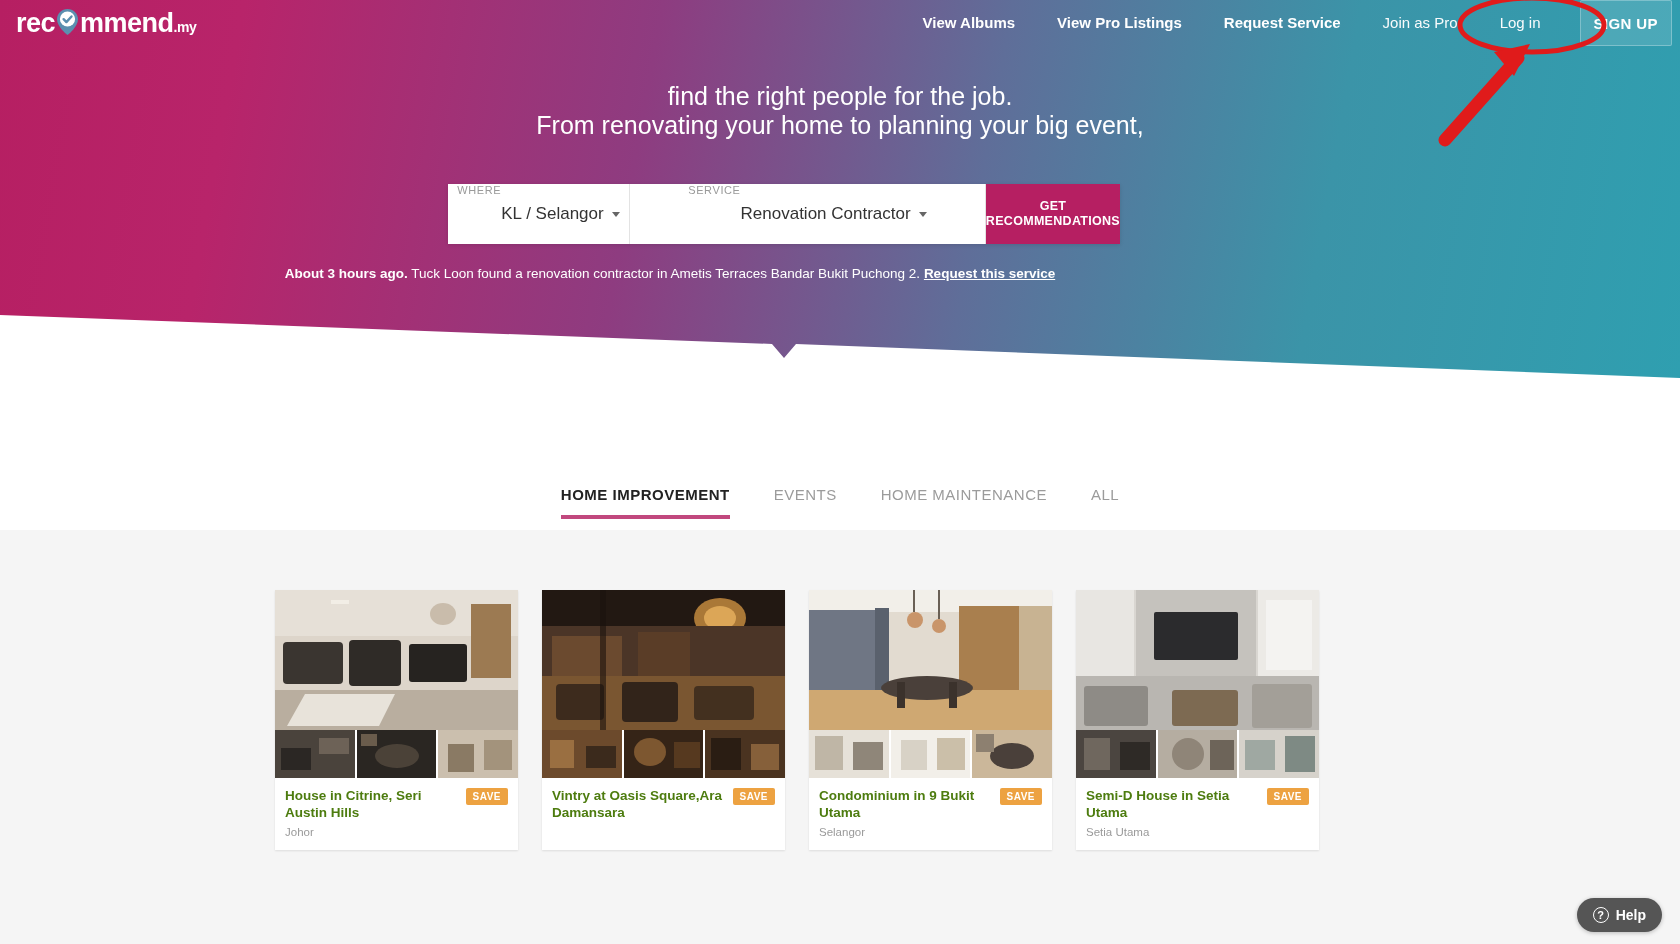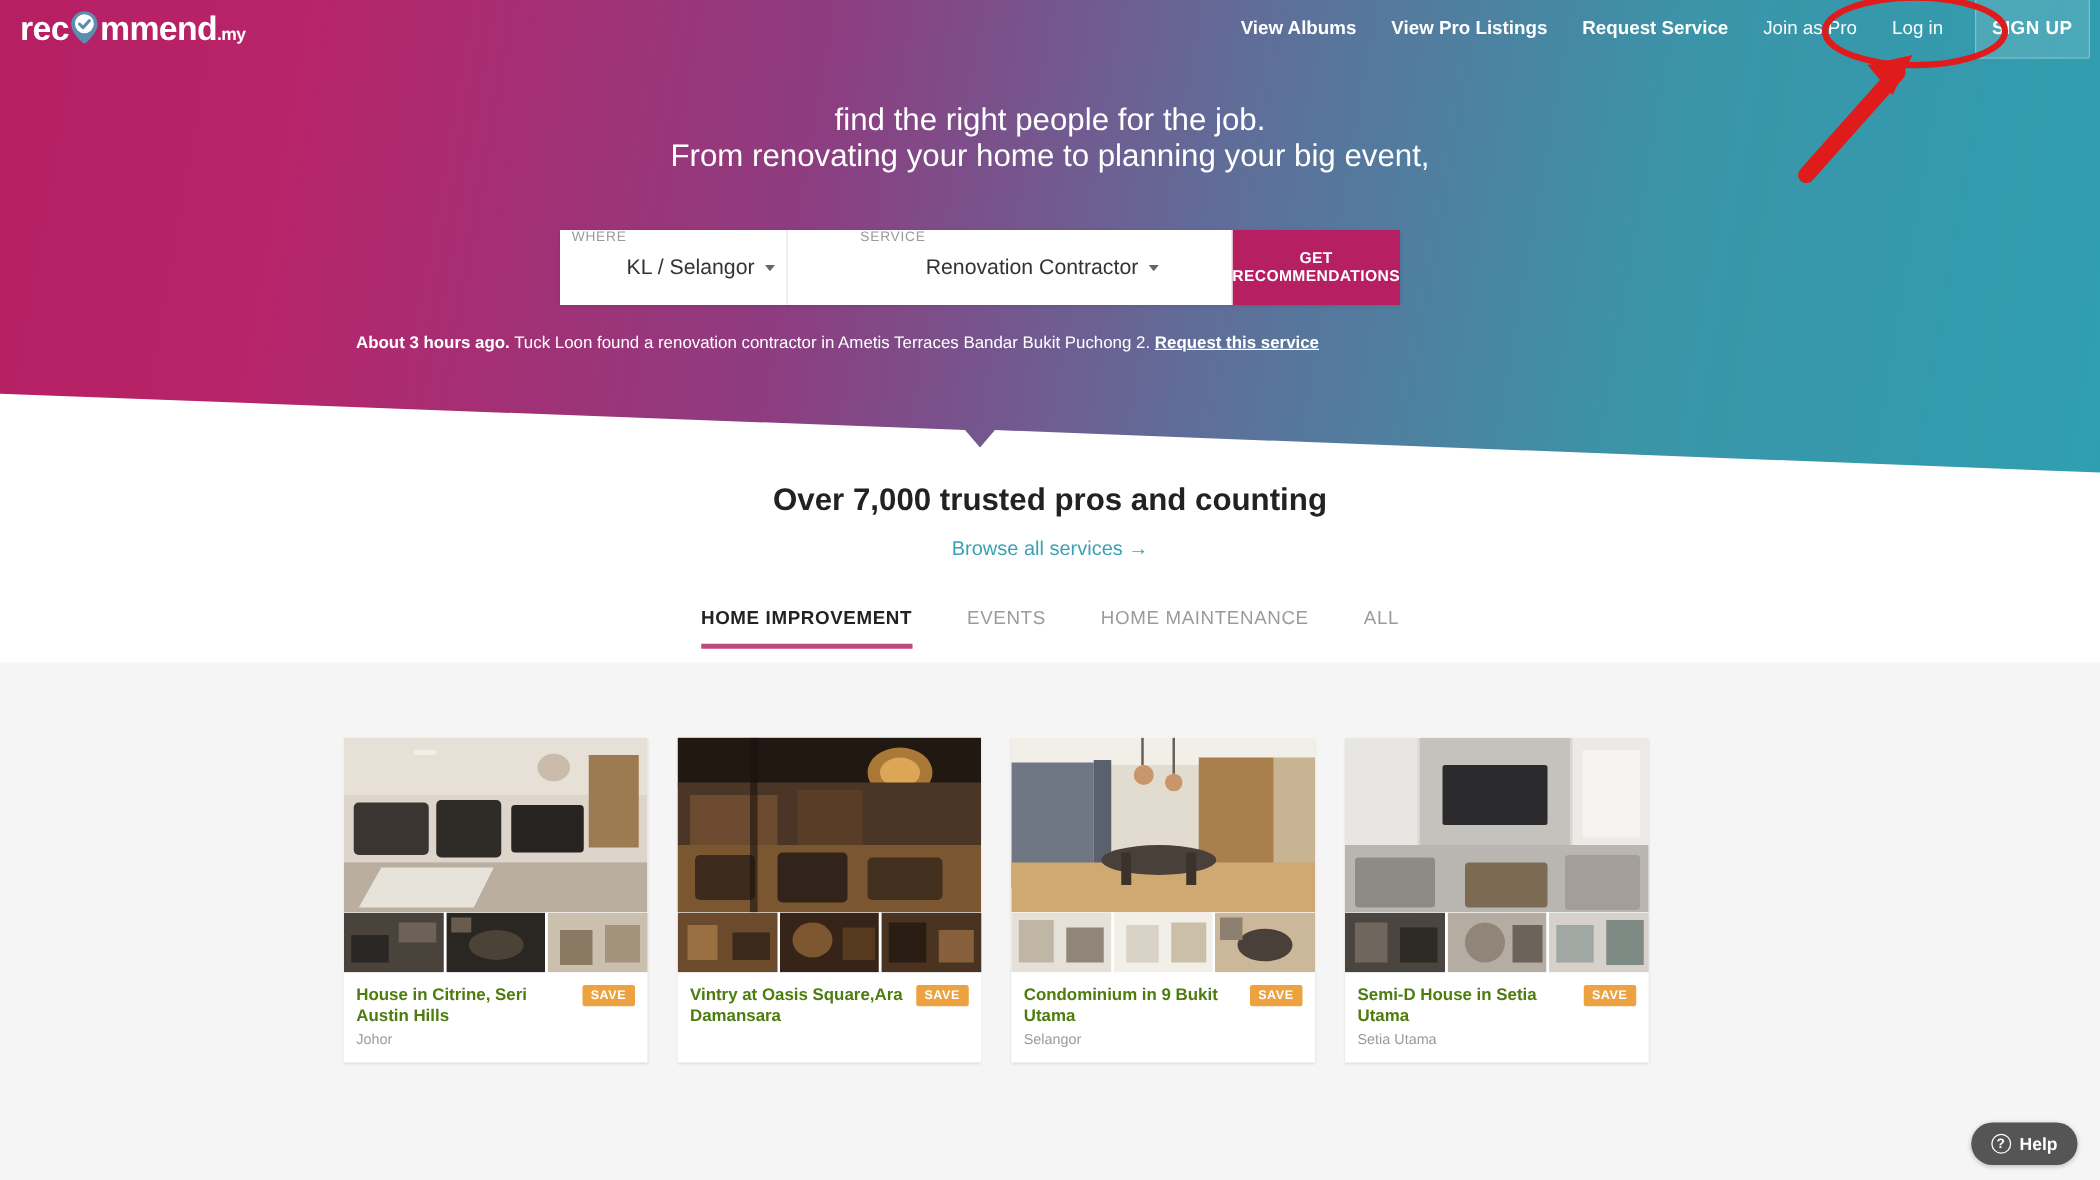--- a/index.html
+++ b/index.html
@@ -37,21 +37,21 @@
   }
   .logo-pin {
     position: relative; display: inline-block;
     width: 23px; height: 26px; margin: 0 1px; vertical-align: middle;
     top: 3px;
   }
   .logo-my { font-size: 14px; font-weight: bold; color: #ffffff; }
 
   .nav-links {
     position: absolute; right: 0; top: 0; height: 46px;
-    display: flex; align-items: center; gap: 2px;
+    display: flex; gap: 16px;
   }
   .nav-links a {
     color: #ffffff; text-decoration: none; font-size: 15px;
     padding: 0 13px; line-height: 46px; white-space: nowrap;
   }
   .nav-links a.bold { font-weight: bold; }
   .nav-links a.light { font-weight: normal; opacity: 0.97; }
   .signup-btn {
     margin-left: 10px; margin-right: 8px;
     background: rgba(255,255,255,0.13);
@@ -248,24 +248,20 @@
 
     <div class="ticker">
       <b>About 3 hours ago.</b><span> Tuck Loon found a renovation contractor in Ametis Terraces Bandar Bukit Puchong 2. </span><a href="#">Request this service</a>
     </div>
 
     <svg class="hero-cut" viewBox="0 0 1680 100" preserveAspectRatio="none">
       <path d="M0 15 L772 44 L784 58 L796 44 L1680 78 L1680 100 L0 100 Z" fill="#ffffff"></path>
     </svg>
   </div>
 
-  <div class="trust">
-    <div class="trust-title">Over 7,000 trusted pros and counting</div>
-    <a href="#" class="trust-link">Browse all services →</a>
-  </div>
 
   <div class="tabs">
     <div class="tab active">HOME IMPROVEMENT</div>
     <div class="tab">EVENTS</div>
     <div class="tab">HOME MAINTENANCE</div>
     <div class="tab">ALL</div>
   </div>
 
   <div class="albums-area">
 

